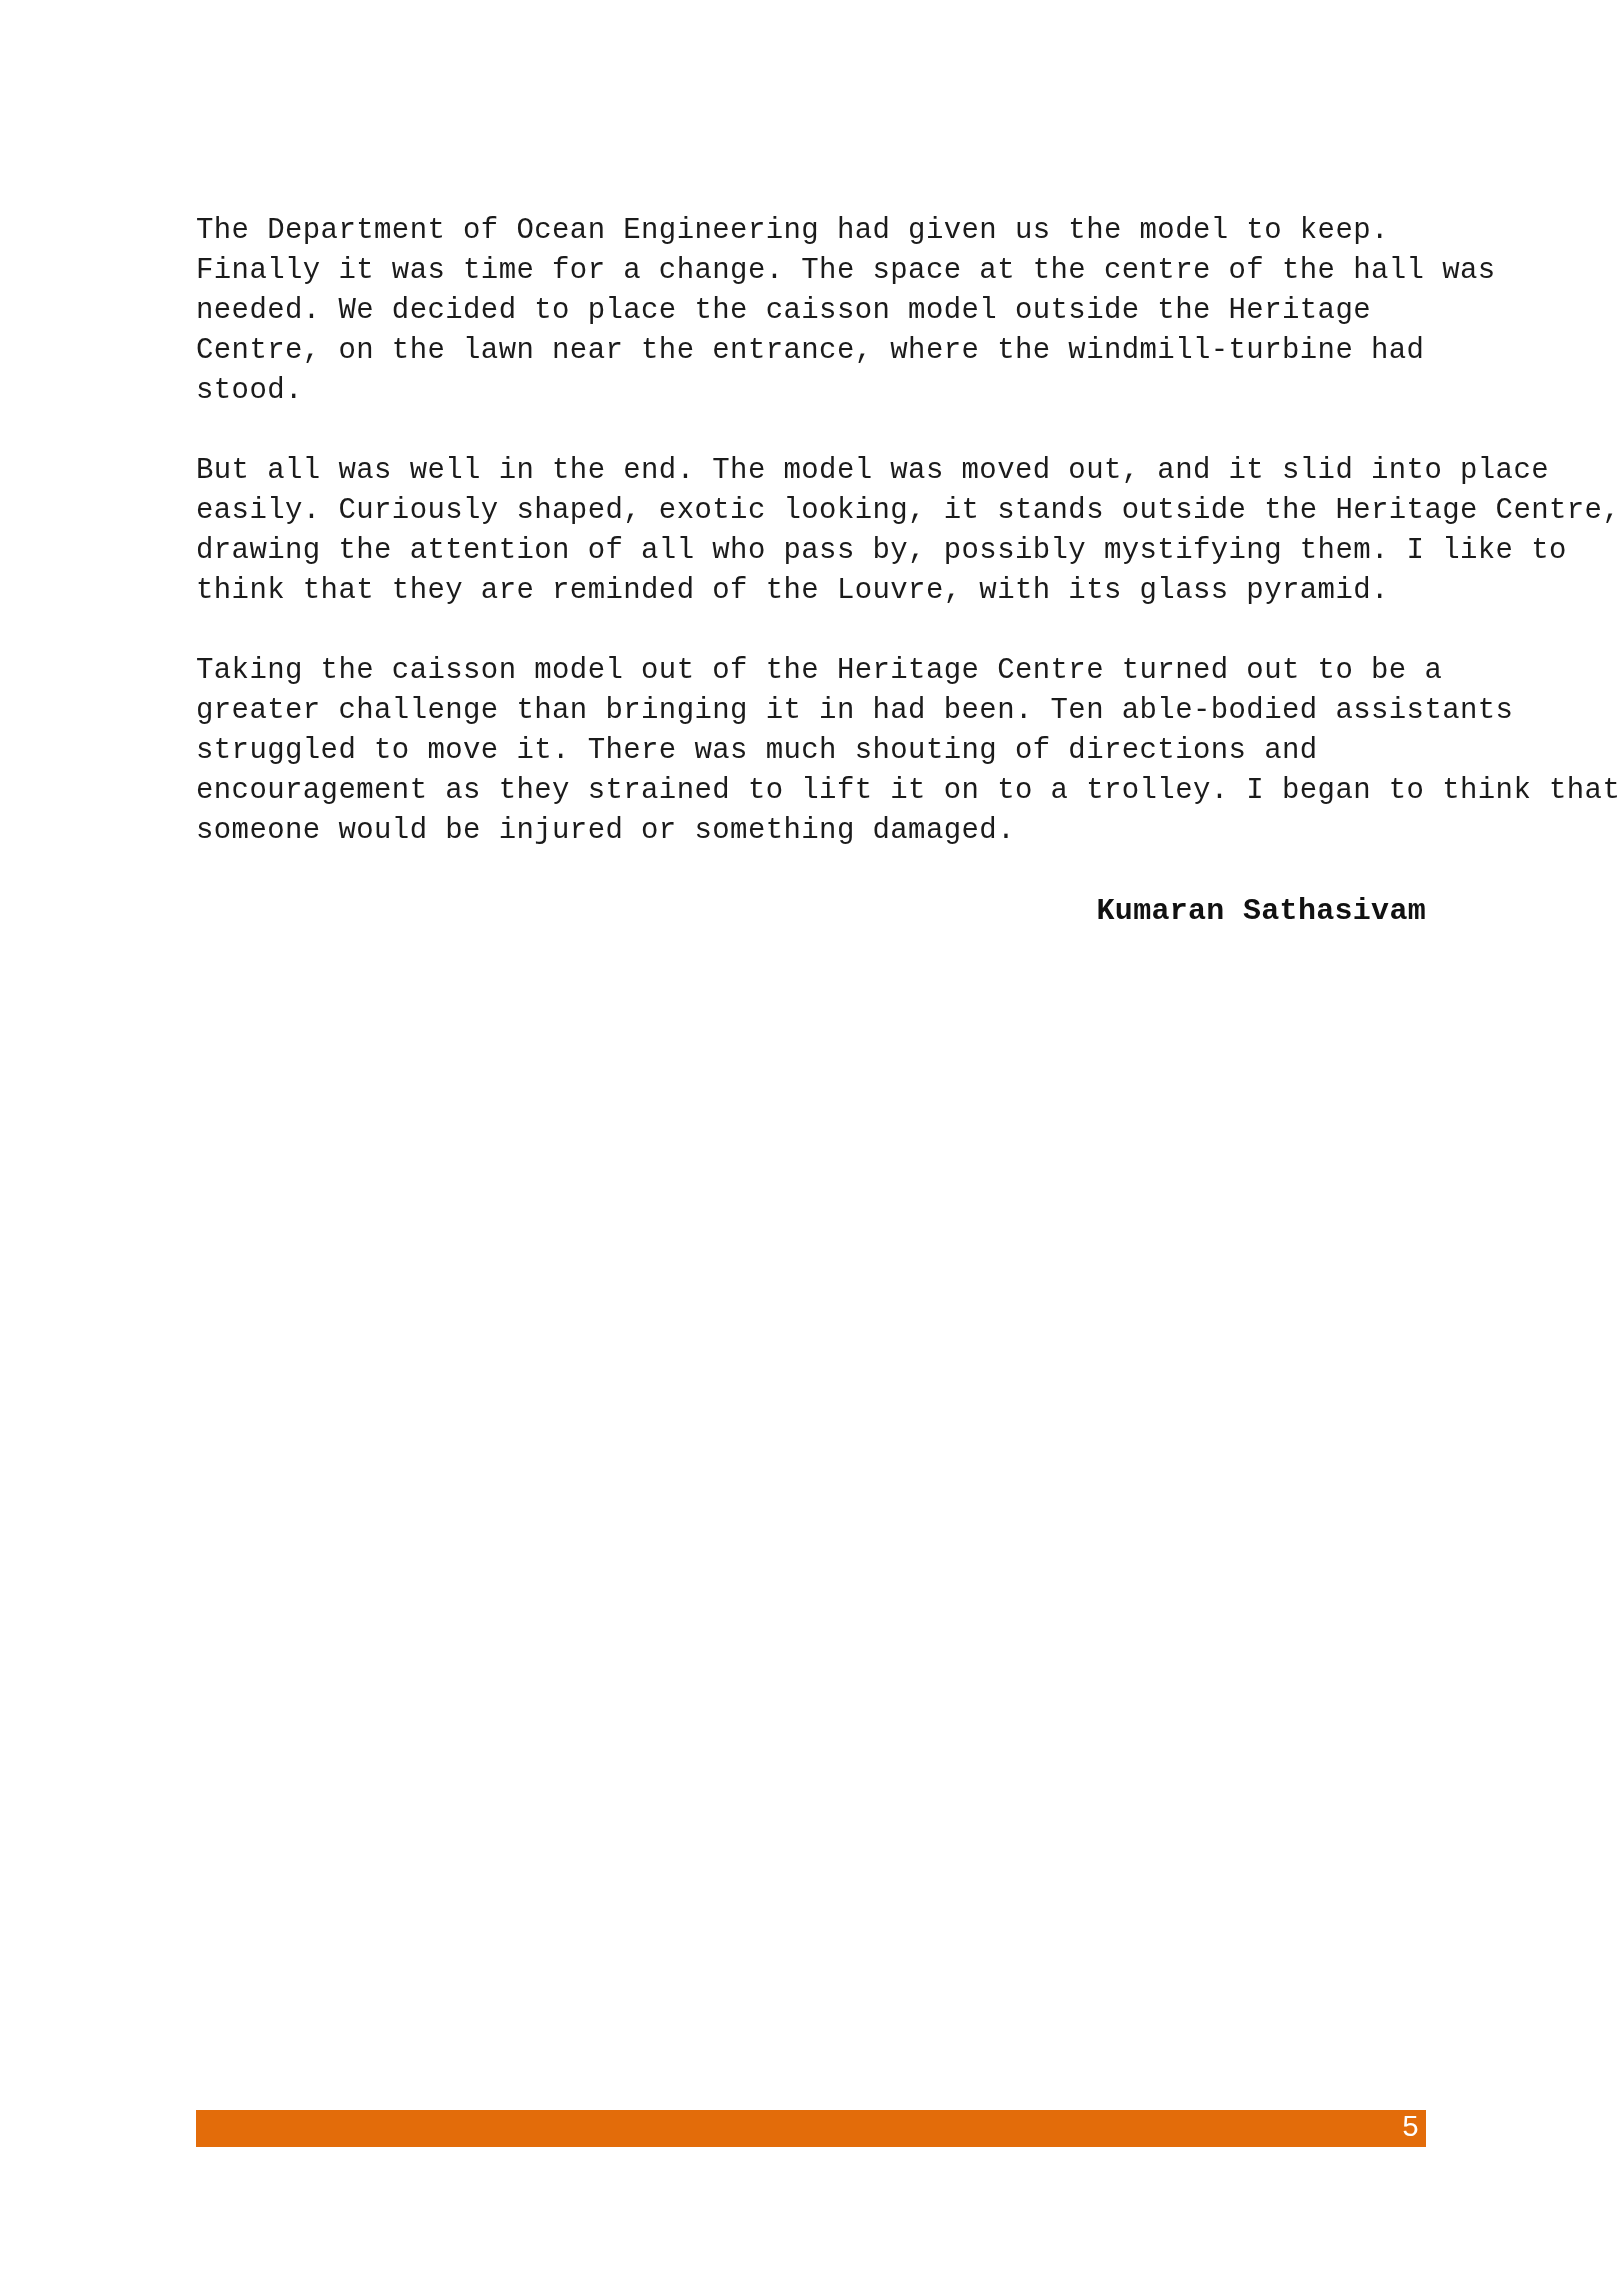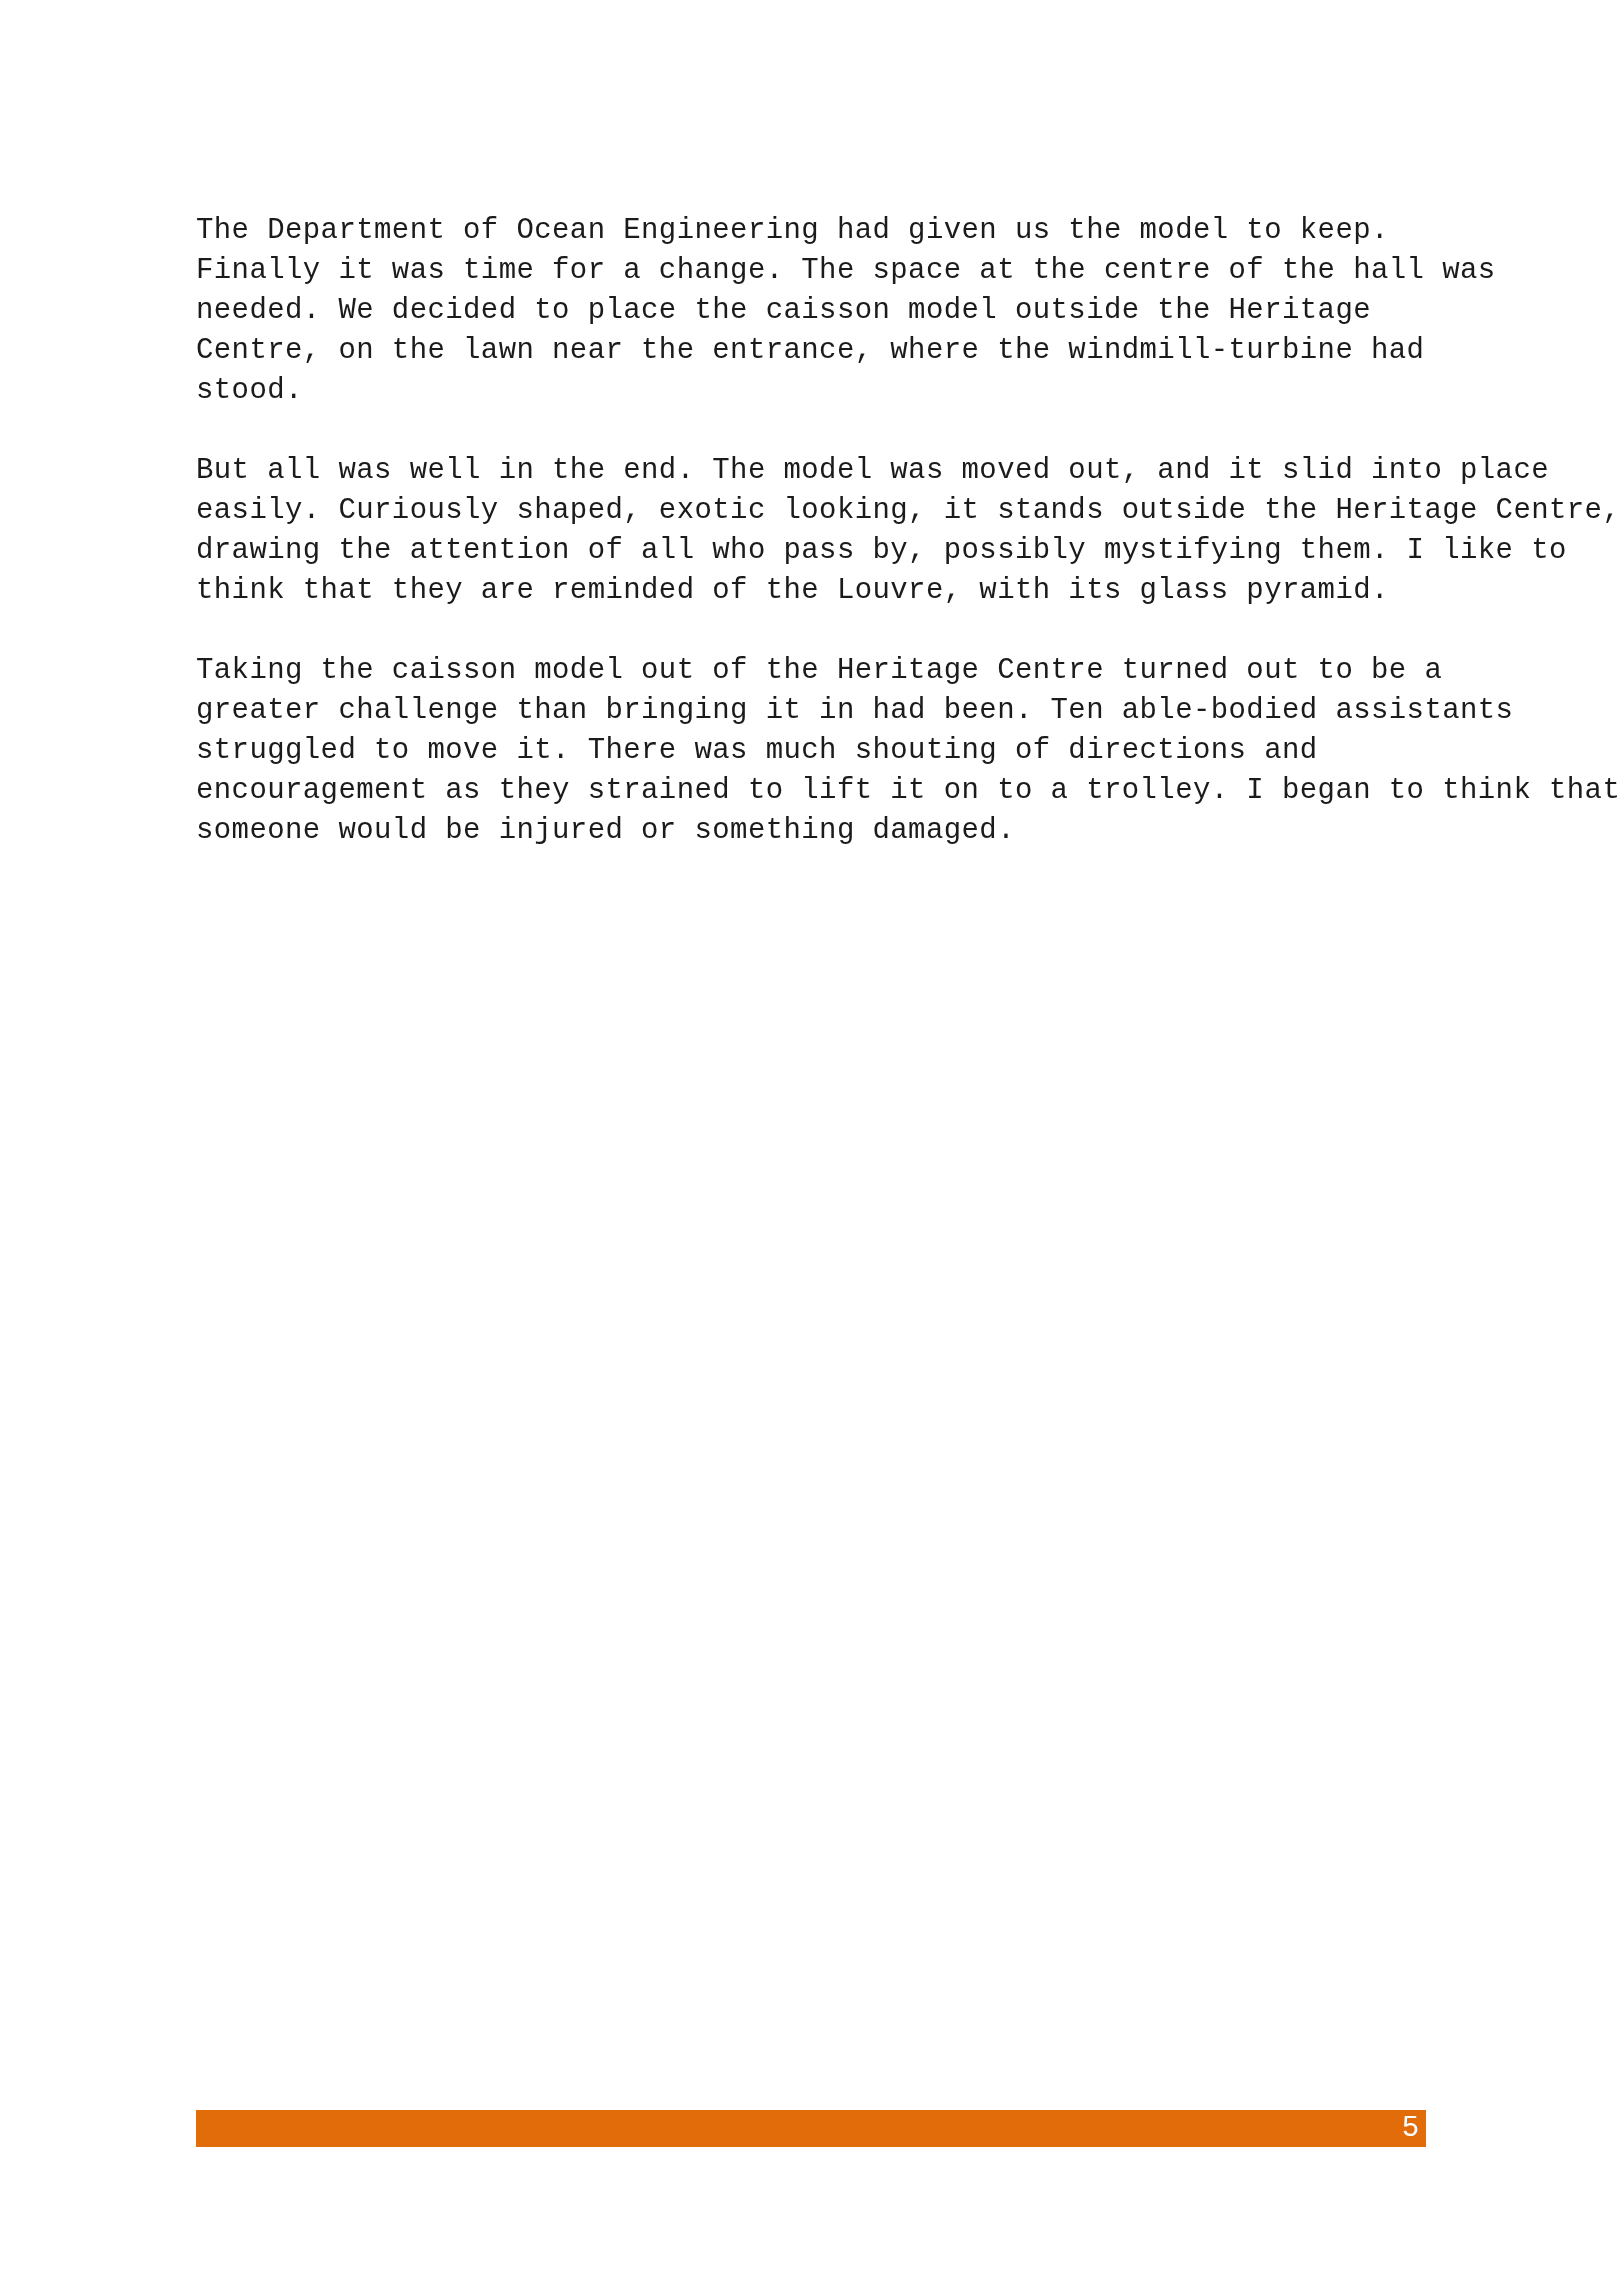--- a/index.html
+++ b/index.html
@@ -72,19 +72,20 @@
 stood.</p>
     <p class="para">But all was well in the end. The model was moved out, and it slid into place
 easily. Curiously shaped, exotic looking, it stands outside the Heritage Centre,
 drawing the attention of all who pass by, possibly mystifying them. I like to
 think that they are reminded of the Louvre, with its glass pyramid.</p>
     <p class="para">Taking the caisson model out of the Heritage Centre turned out to be a
 greater challenge than bringing it in had been. Ten able-bodied assistants
 struggled to move it. There was much shouting of directions and
 encouragement as they strained to lift it on to a trolley. I began to think that
 someone would be injured or something damaged.</p>
+    <div class="signature">Kumaran Sathasivam</div>
   </div>
 
   <div class="footer-bar" style="background-color: rgb(227, 108, 10);">
     <span class="footer-page-number">5</span>
   </div>
 </div>
 
 
 </body></html>

